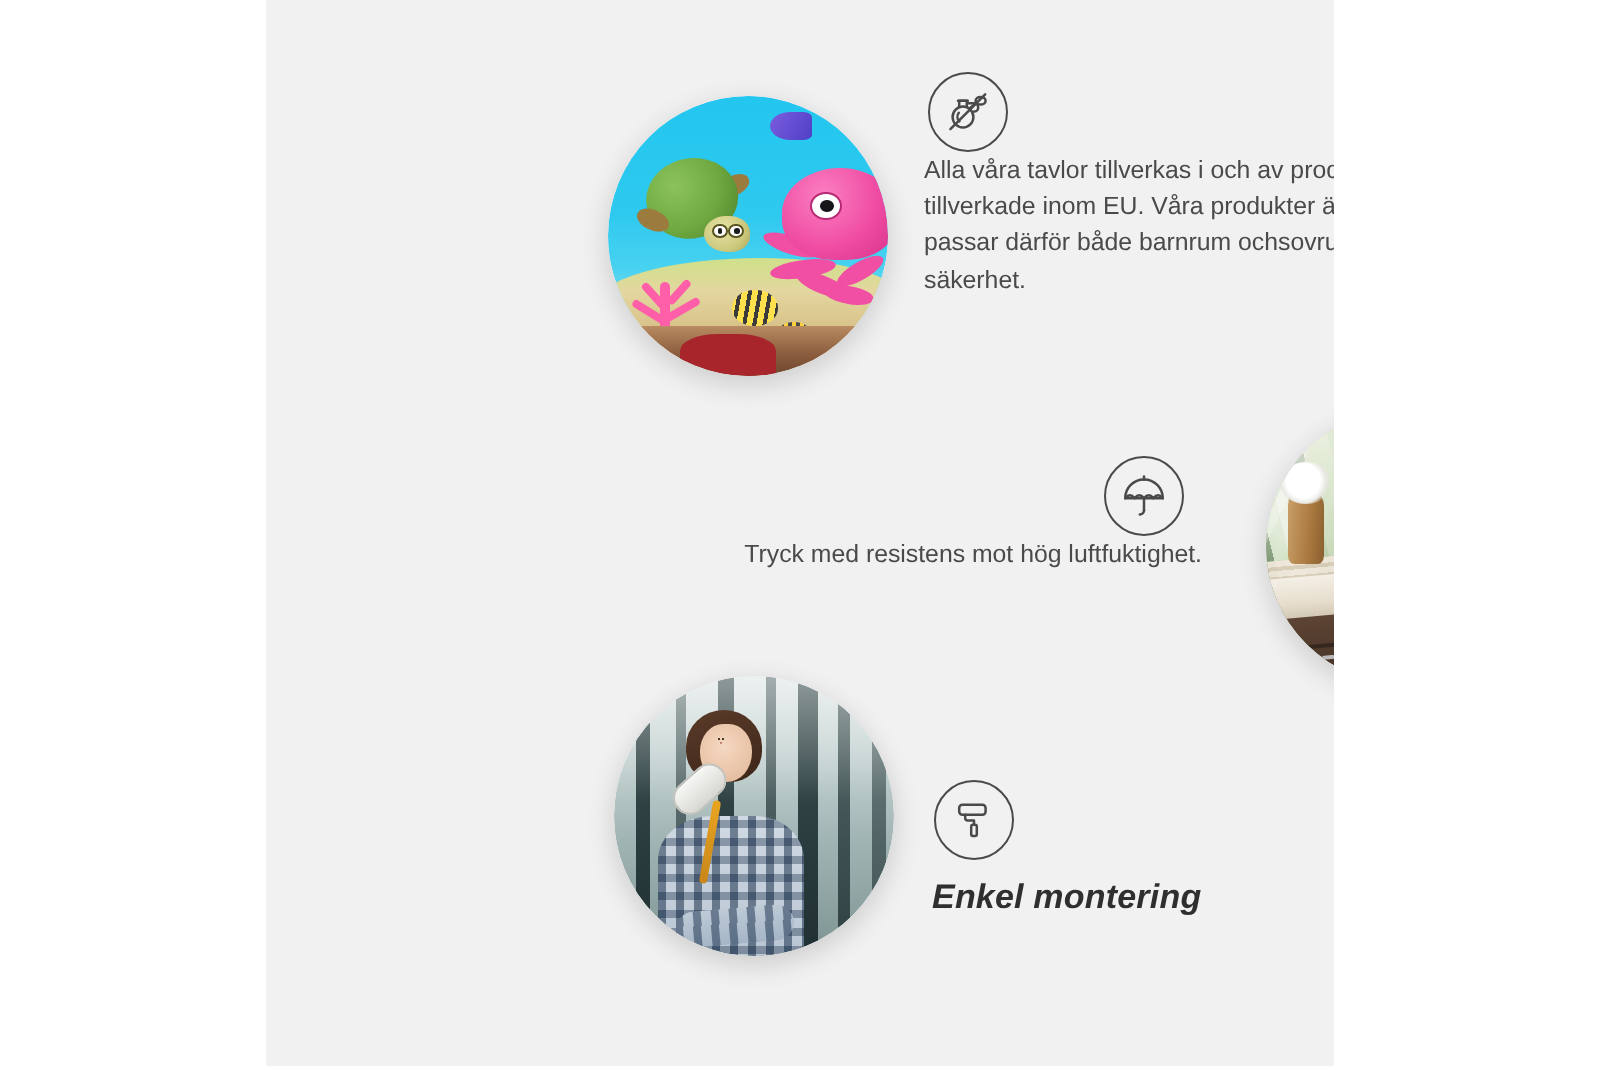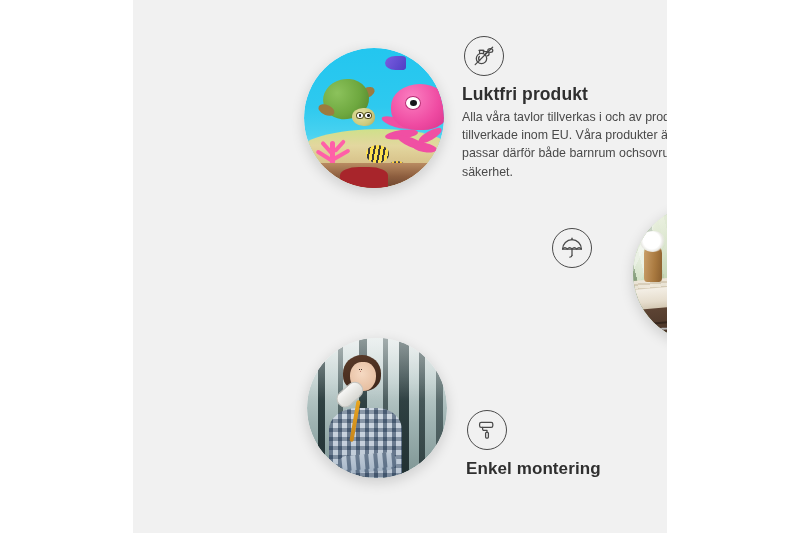--- a/index.html
+++ b/index.html
@@ -315,21 +315,21 @@
   #feature-odourless .feat-title { font-size: 17.5px; margin-top: 8px; }
   #feature-odourless .feat-body { width: 292px; }
 
   
   #feature-waterproof { left: 180px; top: 228px; width: 290px; text-align: right; }
   #feature-waterproof .feat-icon { margin-left: auto; margin-right: 11px; }
   #feature-waterproof .feat-title { margin-top: 9px; margin-right: 4px; }
   #feature-waterproof .feat-body { margin-right: 2px; }
 
   
-  #feature-assembly { left: 333px; top: 410px; width: 290px; }
+  #feature-assembly { left: 333px; top: 390px; width: 290px; font-style: italic; }
   #feature-assembly .feat-icon { margin-left: 1px; }
   #feature-assembly .feat-title { margin-top: 9px; }
   #feature-assembly .feat-body { margin-left: 3px; }
 
   .icon-svg { display:block; }
 </style>
 </head>
 <body>
 
 <div class="stage">
@@ -382,34 +382,34 @@
           <circle cx="9.5" cy="14.5" r="5.2"></circle>
           <path d="M7.6 9.4 V6.4 h3.8 V9.4"></path>
           <path d="M7.0 6.4 h4.9"></path>
           <path d="M12.1 7.6 h2.9 a2.1 2.1 0 0 1 2.1 2.1 a2.1 2.1 0 0 1 -2.1 2.1"></path>
           <ellipse cx="18.3" cy="6.4" rx="2.5" ry="1.9"></ellipse>
           <path d="M15.9 7.7 L13.2 9.9"></path>
           <path d="M7.4 12.4 a3.2 3.2 0 0 0 .3 4.3"></path>
           <path d="M3.2 20.6 L20.6 3.2"></path>
         </svg>
       </div>
-      <div class="feat-title">Luktfri produkt</div>
       <div class="feat-body">Alla våra tavlor tillverkas i och av produkter som är tillverkade inom EU. Våra produkter är luktfria och passar därför både barnrum ochsovrum. 100% säkerhet.</div>
     </div>
 
     <div class="feature" id="feature-waterproof">
       <div class="feat-icon">
         <svg class="icon-svg" width="24" height="24" viewBox="0 0 24 24" fill="none" stroke="#4a4a4a" stroke-width="1.25" stroke-linecap="round" stroke-linejoin="round">
           <path d="M2.6 13.1 A9.4 9.4 0 0 1 21.4 13.1 Z"></path>
           <path d="M2.6 13.1 q2.35 -3.0 4.7 0 q2.35 -3.0 4.7 0 q2.35 -3.0 4.7 0 q2.35 -3.0 4.7 0"></path>
           <path d="M12 13.1 V19.3"></path>
           <path d="M12 19.3 a2.1 2.1 0 0 1 -2.1 1.9"></path>
           <path d="M12 3.7 V2.2"></path>
         </svg>
       </div>
+      <div class="feat-body">Tryck med resistens mot hög luftfuktighet.</div>
     </div>
 
     <div class="bubble" id="bubble-bath">
       <div class="bubble-inner">
         <div class="bath-wall"></div>
 
         <div class="bath-leaflight"></div>
         <div class="bath-backsplash"></div>
 
         <div class="bath-vase"></div>

